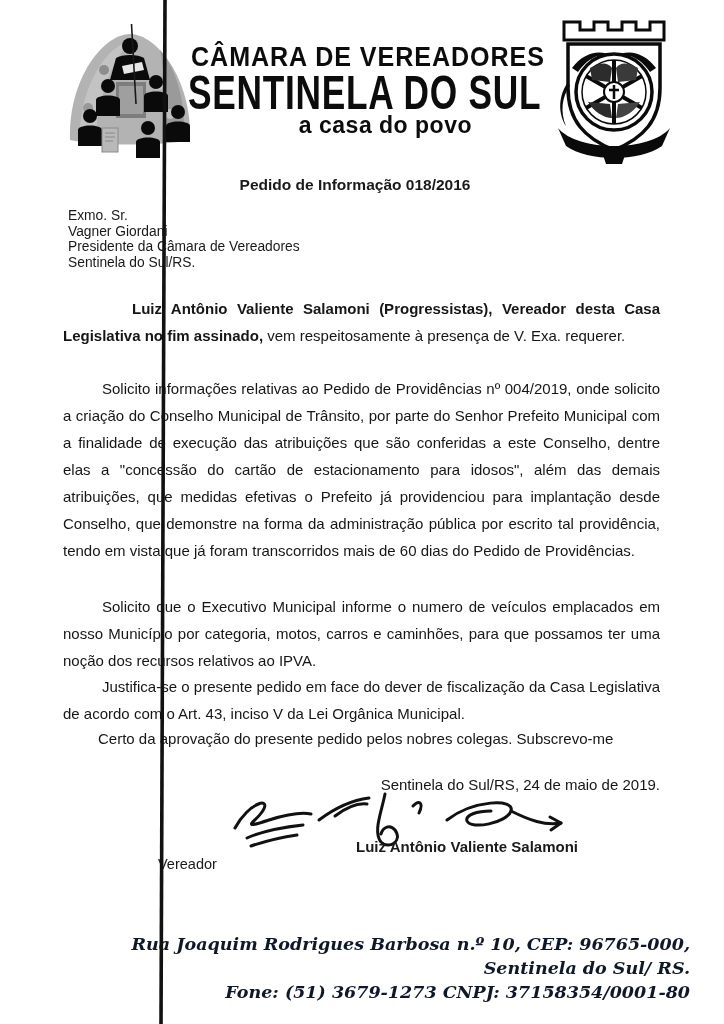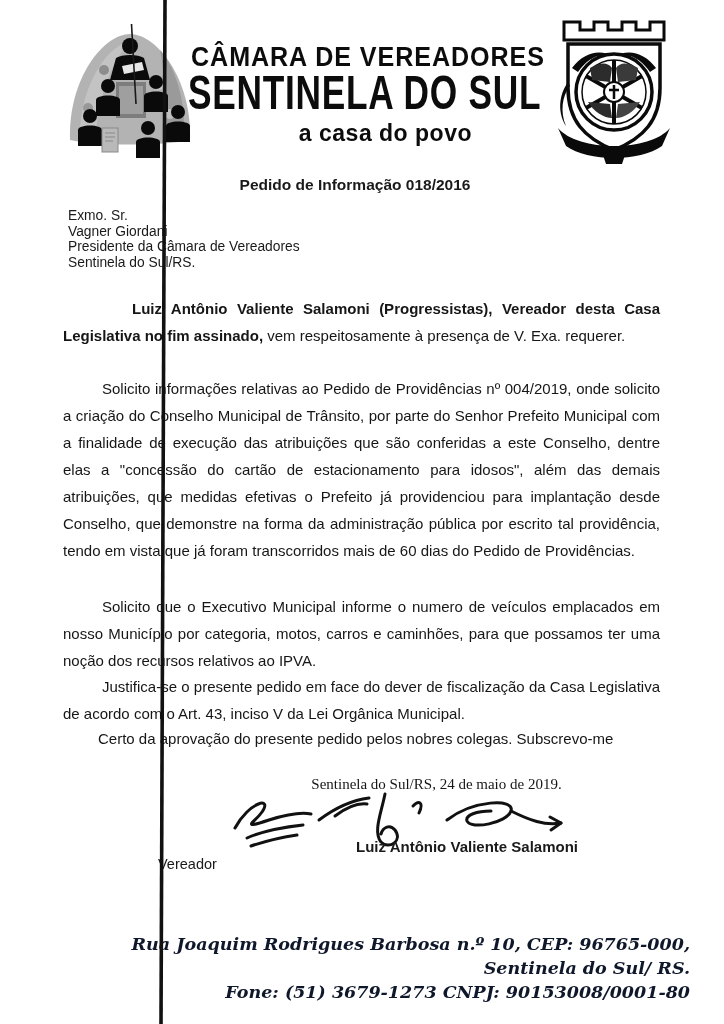--- a/index.html
+++ b/index.html
@@ -15,21 +15,21 @@
     left:191px;top:42px;
     font-weight:bold;font-size:27px;letter-spacing:1px;white-space:nowrap;
     transform:scaleX(.93);transform-origin:left top;color:#0c0c0c;
   }
   .org-line2{
     left:188px;top:64px;
     font-weight:bold;font-size:49px;letter-spacing:1px;white-space:nowrap;
     transform:scaleX(.72);transform-origin:left top;color:#0c0c0c;
   }
   .org-tagline{
-    left:190px;top:120px;width:282px;text-align:right;
+    left:190px;top:112px;width:282px;text-align:right;
     font-weight:bold;font-size:23px;color:#0c0c0c;letter-spacing:.5px;
   }
   .logo-left{left:64px;top:24px;width:132px;height:140px;}
   .coat{left:550px;top:16px;width:126px;height:148px;}
 
   
   .doc-title{
     left:55px;top:176px;width:600px;text-align:center;
     font-weight:bold;font-size:15.5px;
   }
@@ -38,21 +38,21 @@
   }
   .para{
     left:63px;width:597px;font-size:15px;line-height:27px;
     text-align:justify;color:#161616;
   }
   .p-intro{top:280px;text-indent:69px;}
   .p-body1{top:360px;text-indent:39px;}
   .p-body2{top:578px;text-indent:39px;}
   .p-body3{top:658px;text-indent:39px;}
   .p-closing{top:710px;text-indent:35px;text-align:left;}
-  .p-date{top:756px;text-indent:150px;text-align:center;font-family:Liberation Serif, serif;}
+  .p-date{top:756px;text-indent:150px;text-align:right;}
   .b{font-weight:bold;}
 
   
   .sig-scribble{left:215px;top:786px;width:370px;height:62px;}
   .sig-name{left:158px;top:838px;width:420px;text-align:right;font-weight:bold;font-size:15px;}
   .sig-role{left:158px;top:856px;width:420px;text-align:left;font-size:14.5px;}
 
   
   .footer{
     left:35px;top:932px;width:655px;text-align:right;
@@ -155,21 +155,21 @@
       <path d="M232 34 C258 14 300 12 296 25 C292 37 256 44 252 35 C250 29 262 25 276 25"></path>
       <path d="M296 25 C314 34 330 40 346 37"></path>
       <path d="M346 37 L335 31 M346 37 L336 44"></path>
     </g>
   </svg>
   <div class="abs sig-name">Luiz Antônio Valiente Salamoni</div>
   <div class="abs sig-role">Vereador</div>
 
   <div class="abs footer">
     <div>Rua Joaquim Rodrigues Barbosa n.º 10, CEP: 96765-000,  Sentinela do Sul/ RS.</div>
-    <div>Fone: (51) 3679-1273 CNPJ: 90153008/0001-80</div>
+    <div>Fone: (51) 3679-1273 CNPJ: 37158354/0001-80</div>
   </div>
 
   <svg class="abs artifact" viewBox="0 0 724 1024">
     <line x1="165" y1="0" x2="161" y2="1024" stroke="#111111" stroke-width="3.6"></line>
     <line x1="131.5" y1="24" x2="136" y2="104" stroke="#1a1a1a" stroke-width="1.6"></line>
   </svg>
 
 </div>
 
 </body></html>

